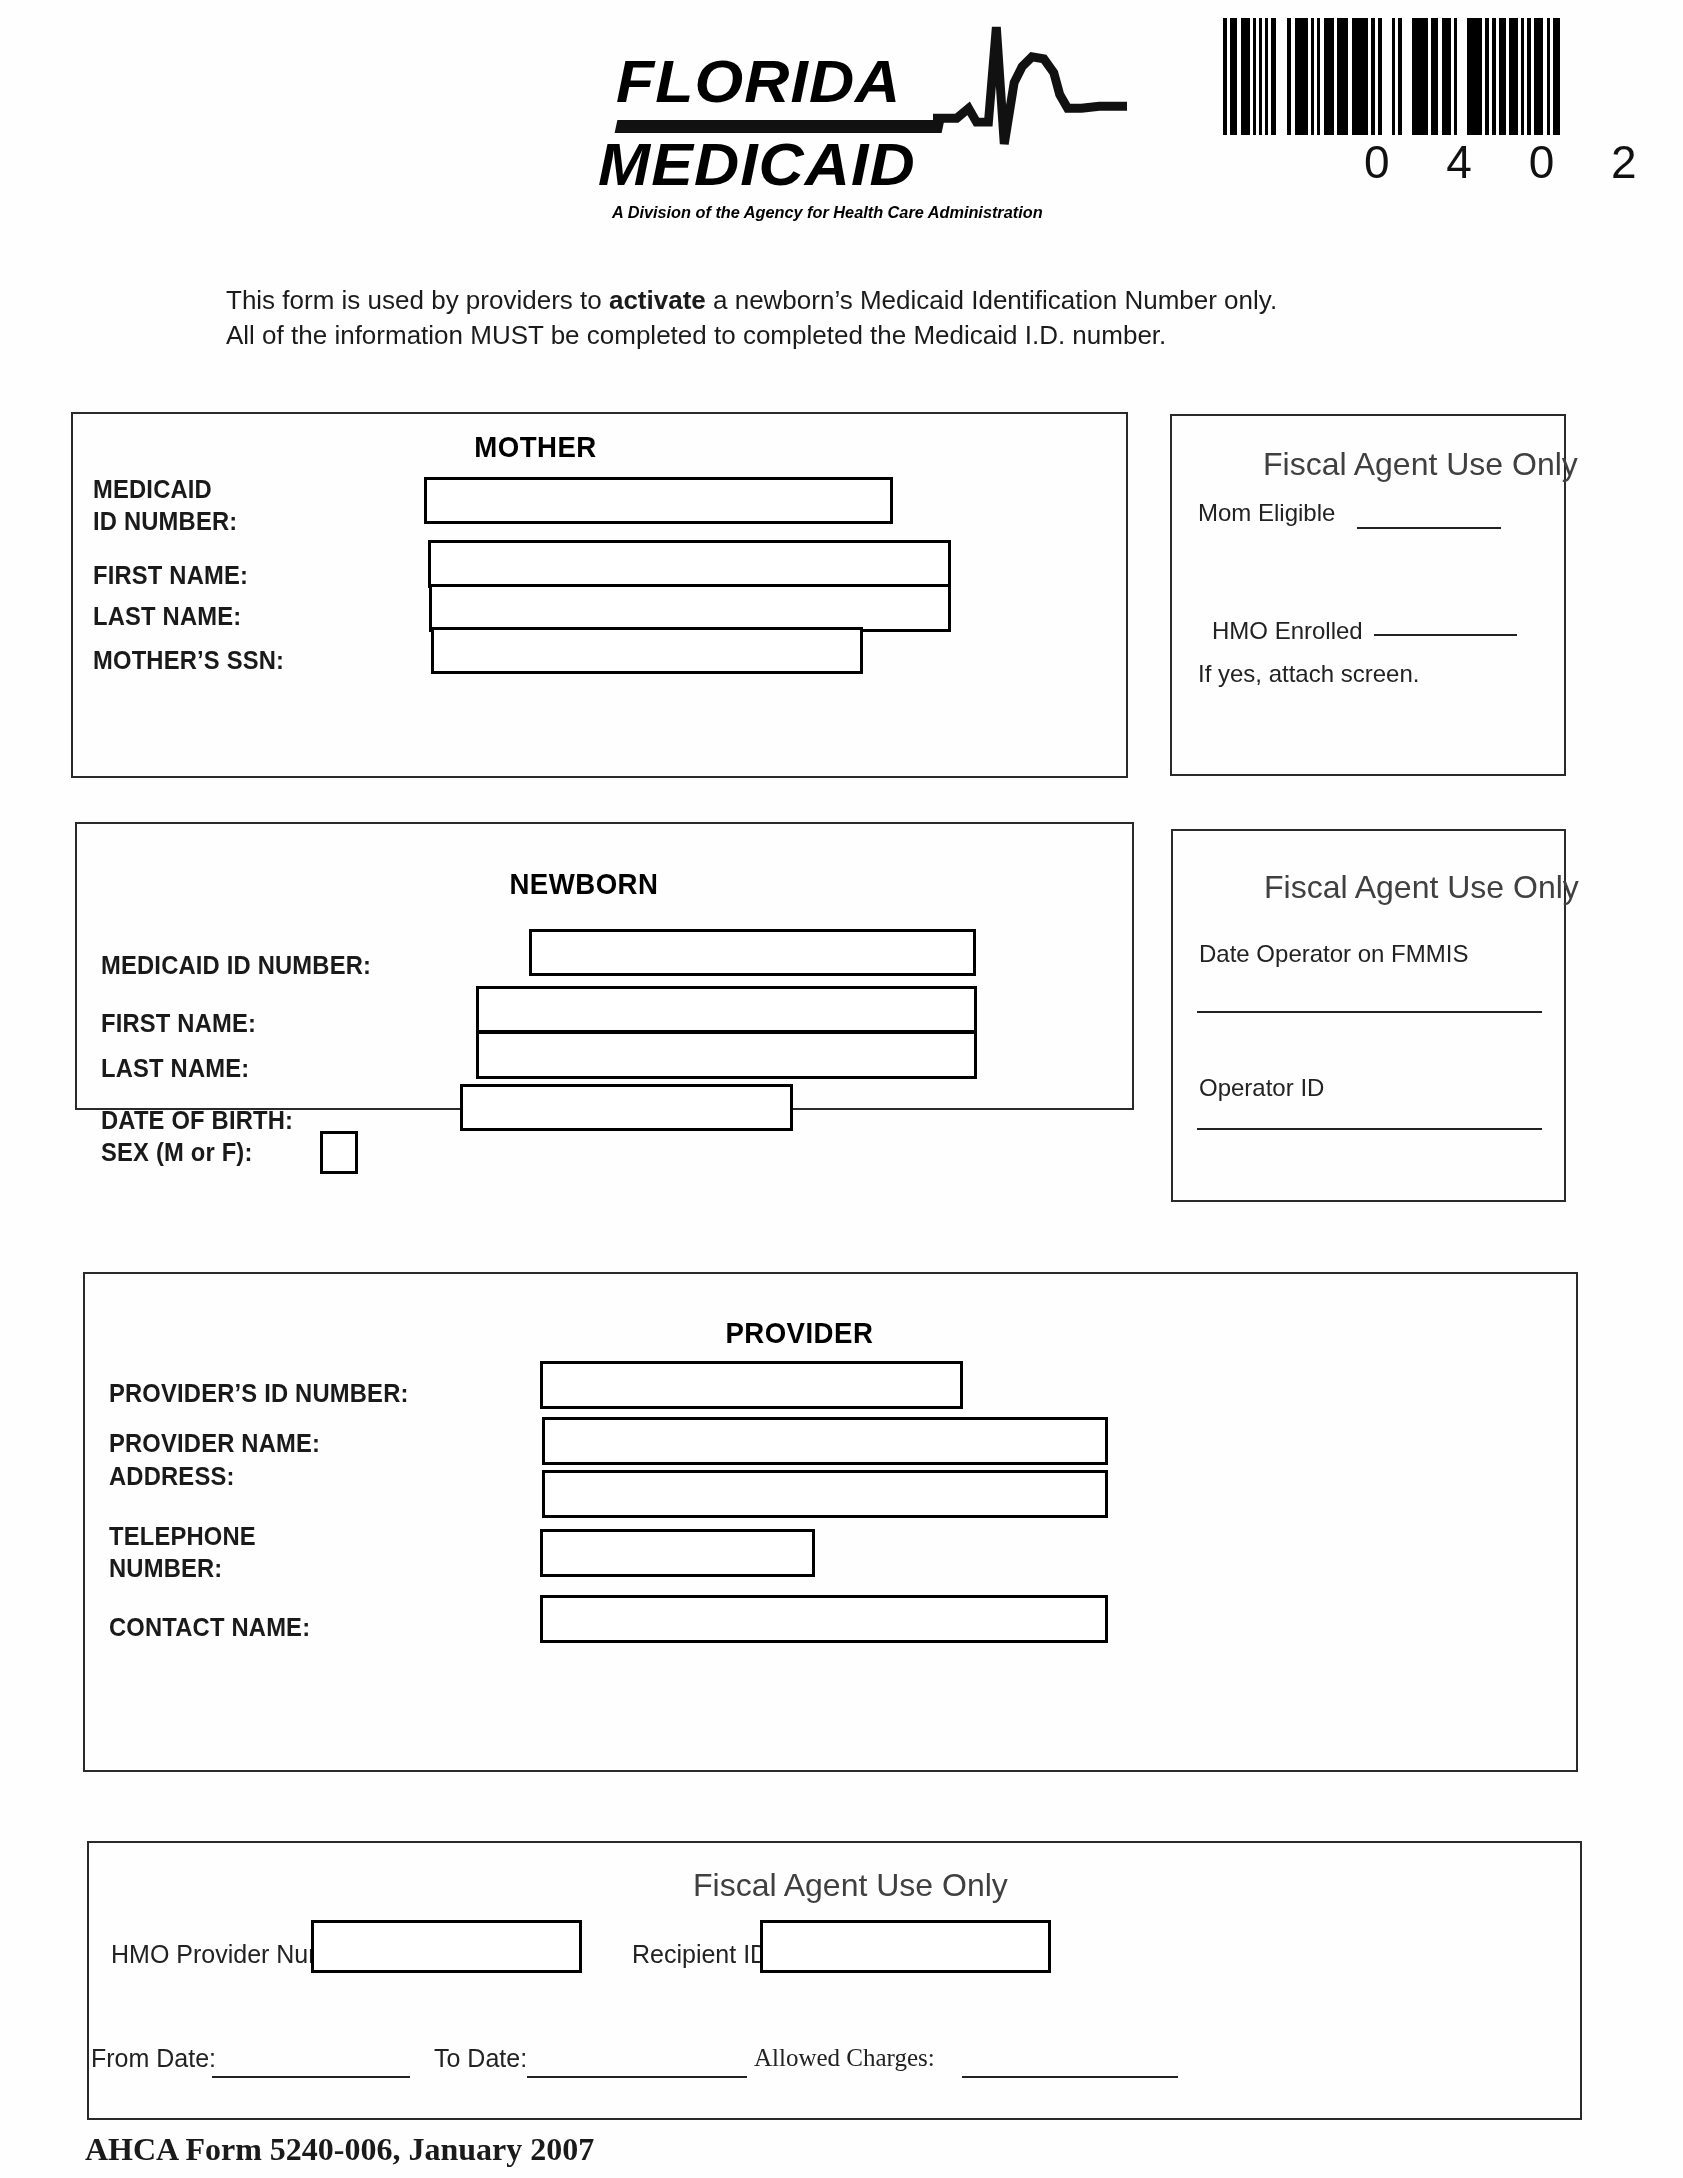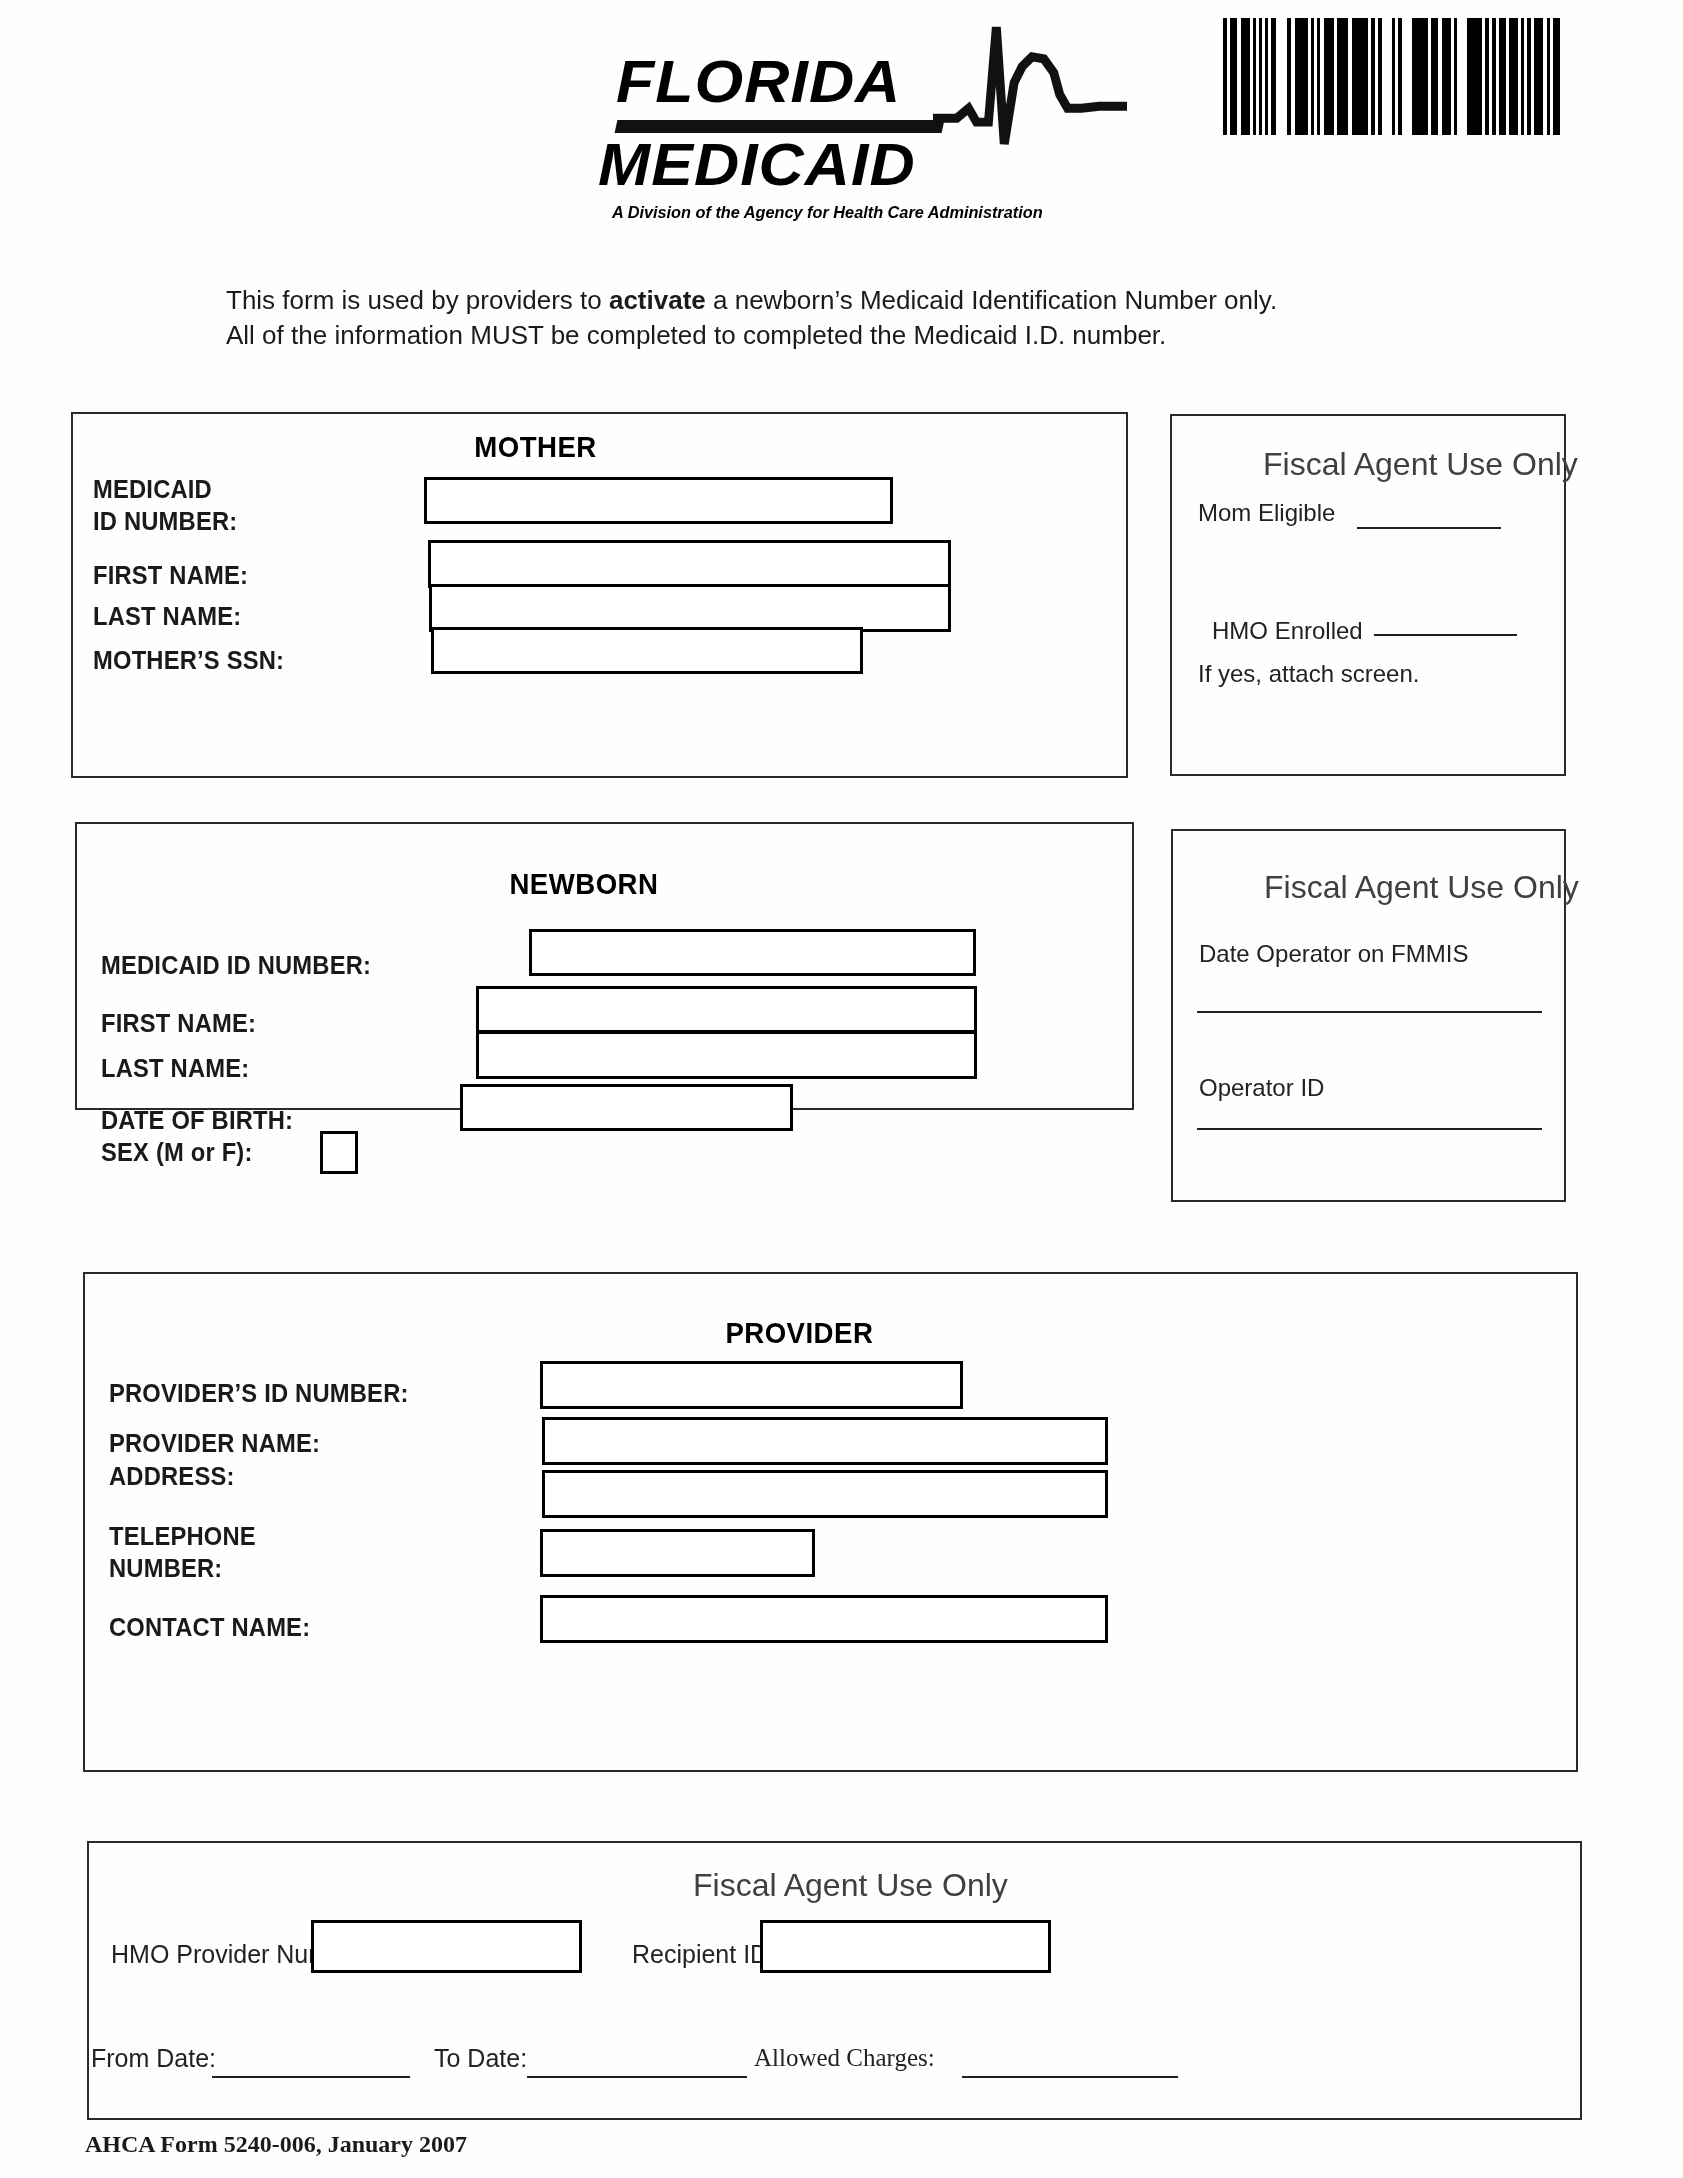--- a/index.html
+++ b/index.html
@@ -195,21 +195,21 @@
     white-space: nowrap;
     color: #222;
   }
 
   .footer {
     position: absolute;
     left: 85px;
     top: 2131px;
     font-family: "Liberation Serif", serif;
     font-weight: bold;
-    font-size: 24px;
+    font-size: 32px;
     color: #1a1a1a;
     white-space: nowrap;
   }
 </style>
 </head>
 <body>
 
 <div class="page">
 
   <div class="logo-block">
@@ -281,20 +281,21 @@
         <i style="width:4px"></i>
         <i style="width:4px;background:transparent"></i>
         <i style="width:5px"></i>
         <i style="width:4px;background:transparent"></i>
         <i style="width:13px"></i>
         <i style="width:5px;background:transparent"></i>
         <i style="width:5px"></i>
         <i style="width:4px;background:transparent"></i>
         <i style="width:9px"></i>
       </div>
+    <div class="barcode-digits">0 4 0 2</div>
   </div>
 
   <div class="intro">
     <div>
       <span>This form is used by providers to </span><b>activate</b><span> a newborn’s Medicaid Identification Number only.</span>
     </div>
     <div>All of the information MUST be completed to completed the Medicaid I.D. number.</div>
   </div>
 
   <div class="frame" style="left:71px; top:412px; width:1057px; height:366px;">

